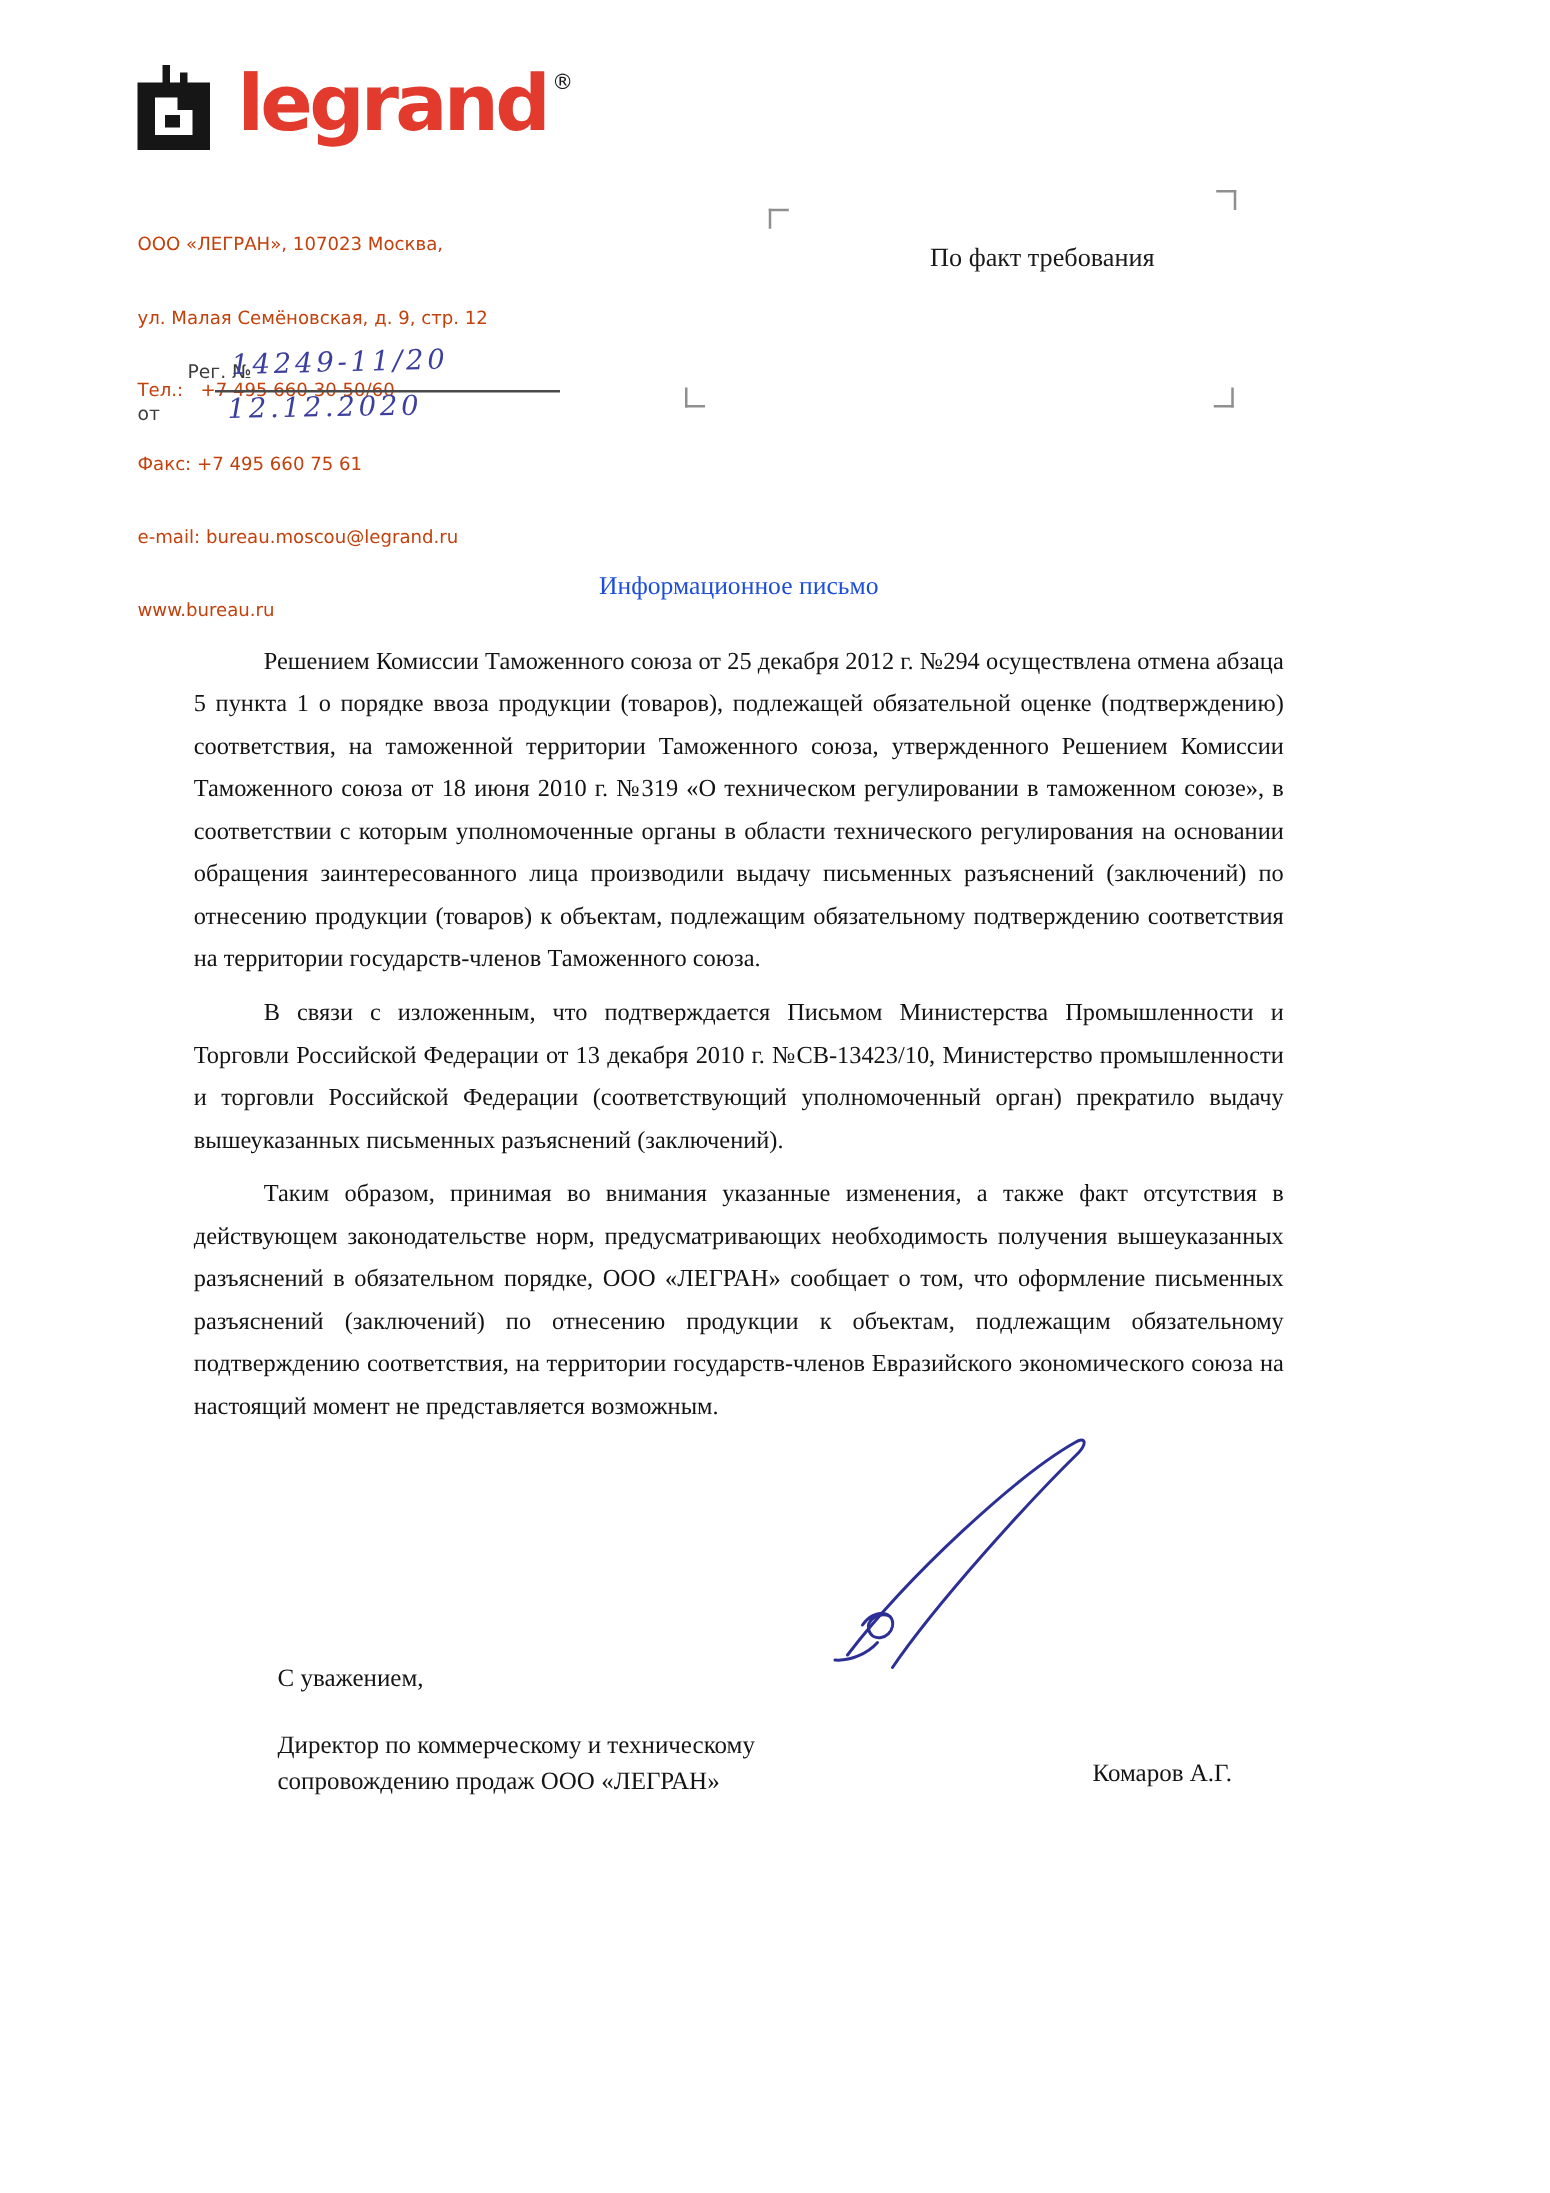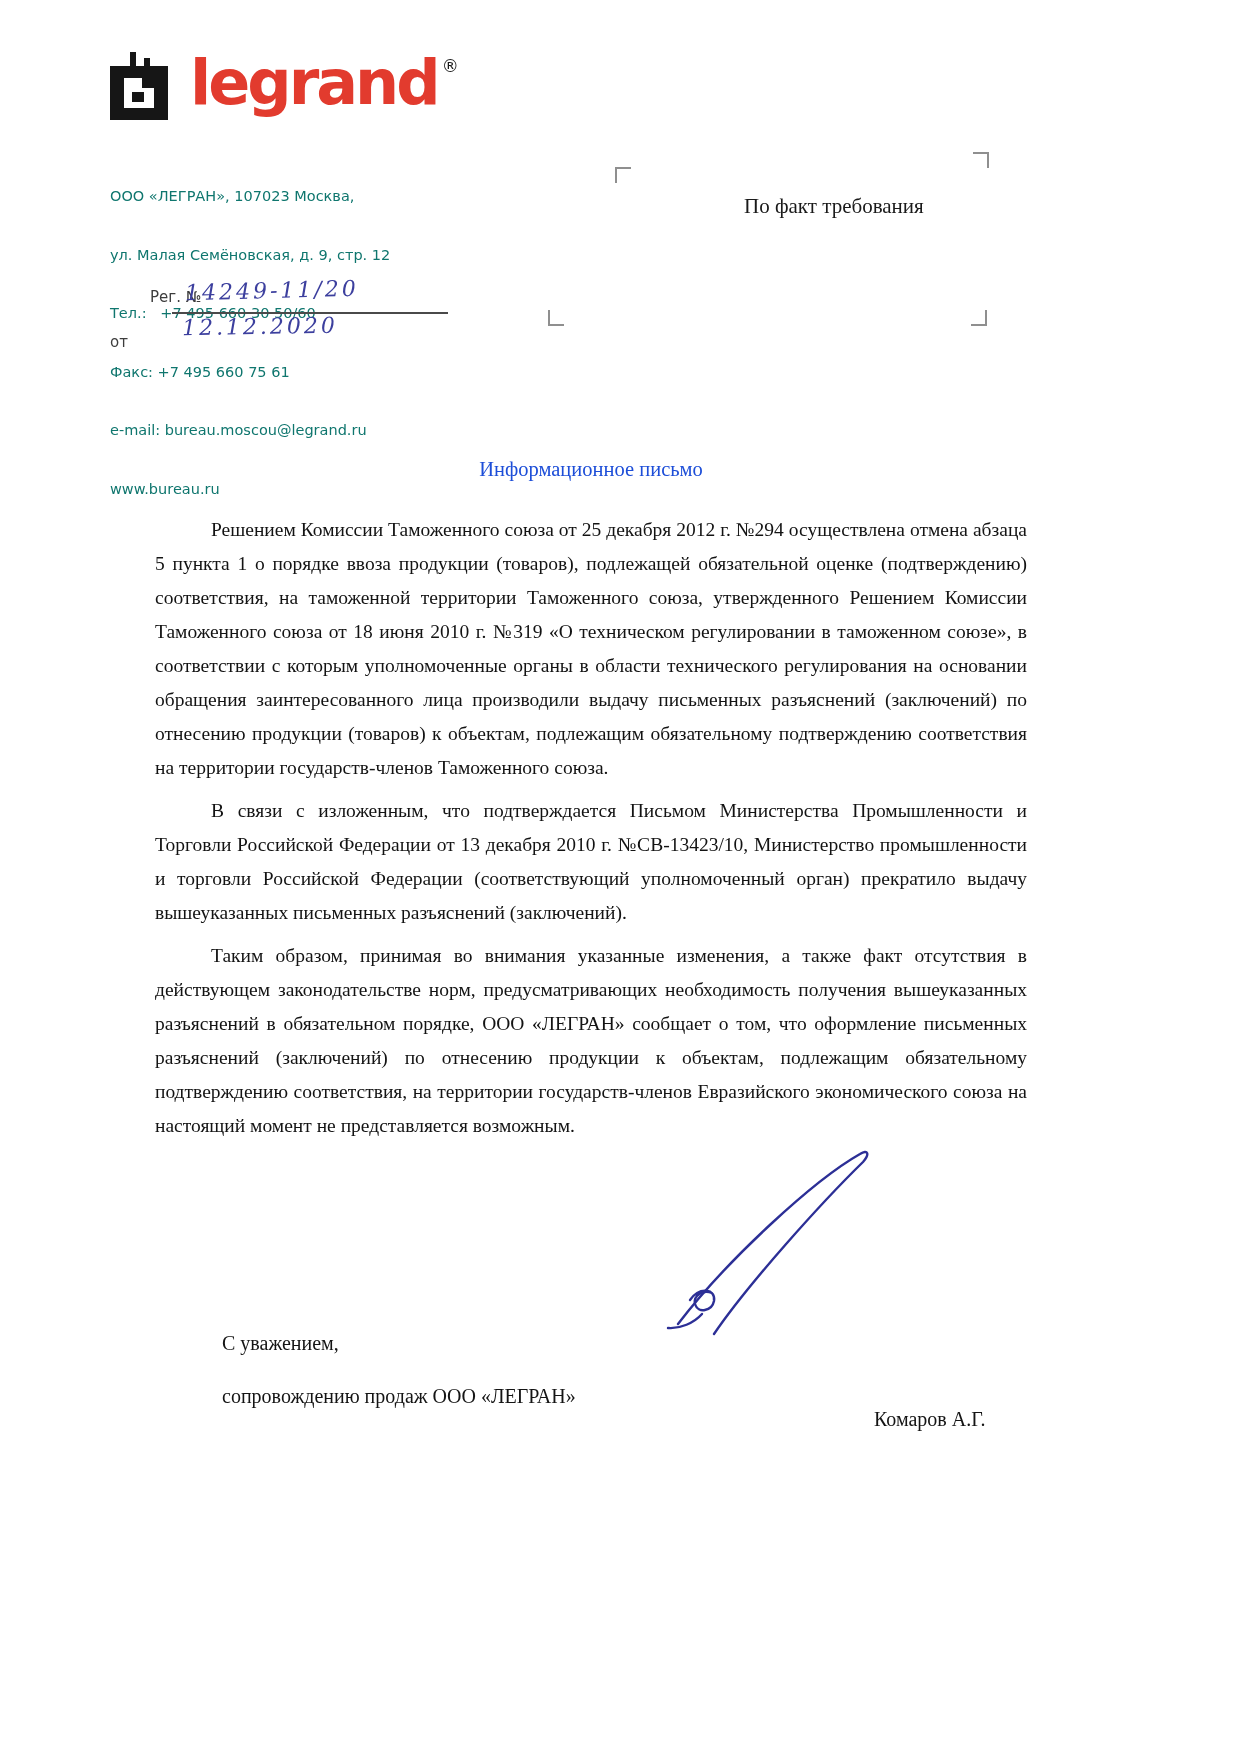--- a/index.html
+++ b/index.html
@@ -39,33 +39,33 @@
     margin-left: 4px;
     margin-top: 6px;
   }
 
   .address-block {
     position: absolute;
     left: 110px; top: 148px;
     font-family: "DejaVu Sans", sans-serif;
     font-size: 14.5px;
     line-height: 19.5px;
-    color: #0f766e;
+    color: #c2410c;
     white-space: pre;
   }
 
   .reg-label, .ot-label {
     position: absolute;
     left: 110px;
     font-family: "DejaVu Sans", sans-serif;
     font-size: 15px;
     color: #3d3d3d;
   }
   .reg-label { top: 288px; margin-left: 40px; }
-  .ot-label  { top: 333px; }
+  .ot-label  { top: 322px; }
 
   .handwriting {
     position: absolute;
     font-family: "DejaVu Serif", serif;
     font-style: italic;
     color: #3c3f9e;
     letter-spacing: 3px;
   }
   .hw-regnum { left: 185px; top: 278px; font-size: 22px; transform: rotate(-1.5deg); }
   .hw-date   { left: 182px; top: 314px; font-size: 22px; transform: rotate(-1deg); }
@@ -176,20 +176,21 @@
 
   <div class="letter-body">
     <div class="letter-title">Информационное письмо</div>
     <p>Решением Комиссии Таможенного союза от 25 декабря 2012 г. №294 осуществлена отмена абзаца 5 пункта 1 о порядке ввоза продукции (товаров), подлежащей обязательной оценке (подтверждению) соответствия, на таможенной территории Таможенного союза, утвержденного Решением Комиссии Таможенного союза от 18 июня 2010 г. №319 «О техническом регулировании в таможенном союзе», в соответствии с которым уполномоченные органы в области технического регулирования на основании обращения заинтересованного лица производили выдачу письменных разъяснений (заключений) по отнесению продукции (товаров) к объектам, подлежащим обязательному подтверждению соответствия на территории государств-членов Таможенного союза.</p>
     <p>В связи с изложенным, что подтверждается Письмом Министерства Промышленности и Торговли Российской Федерации от 13 декабря 2010 г. №СВ-13423/10, Министерство промышленности и торговли Российской Федерации (соответствующий уполномоченный орган) прекратило выдачу вышеуказанных письменных разъяснений (заключений).</p>
     <p>Таким образом, принимая во внимания указанные изменения, а также факт отсутствия в действующем законодательстве норм, предусматривающих необходимость получения вышеуказанных разъяснений в обязательном порядке, ООО «ЛЕГРАН» сообщает о том, что оформление письменных разъяснений (заключений) по отнесению продукции к объектам, подлежащим обязательному подтверждению соответствия, на территории государств-членов Евразийского экономического союза на настоящий момент не представляется возможным.</p>
   </div>
 
   <div class="salutation">С уважением,</div>
   <div class="job-title">
+    <div>Директор по коммерческому и техническому</div>
     <div>сопровождению продаж ООО «ЛЕГРАН»</div>
   </div>
 
   <svg class="signature-svg" viewBox="0 0 260 195" aria-hidden="true">
     <g fill="none" stroke="#2c2f96" stroke-width="2.4" stroke-linecap="round" stroke-linejoin="round">
       <path d="M 46 182 C 95 118 182 38 228 12 C 236 7 238 12 231 20 C 190 60 116 142 82 192"></path>
       <path d="M 58 158 c 10 -14 26 -11 24 1 c -2 10 -16 13 -19 3 c -2 -8 8 -15 17 -11"></path>
       <path d="M 36 186 c 12 1 26 -5 34 -14"></path>
     </g>
   </svg>

